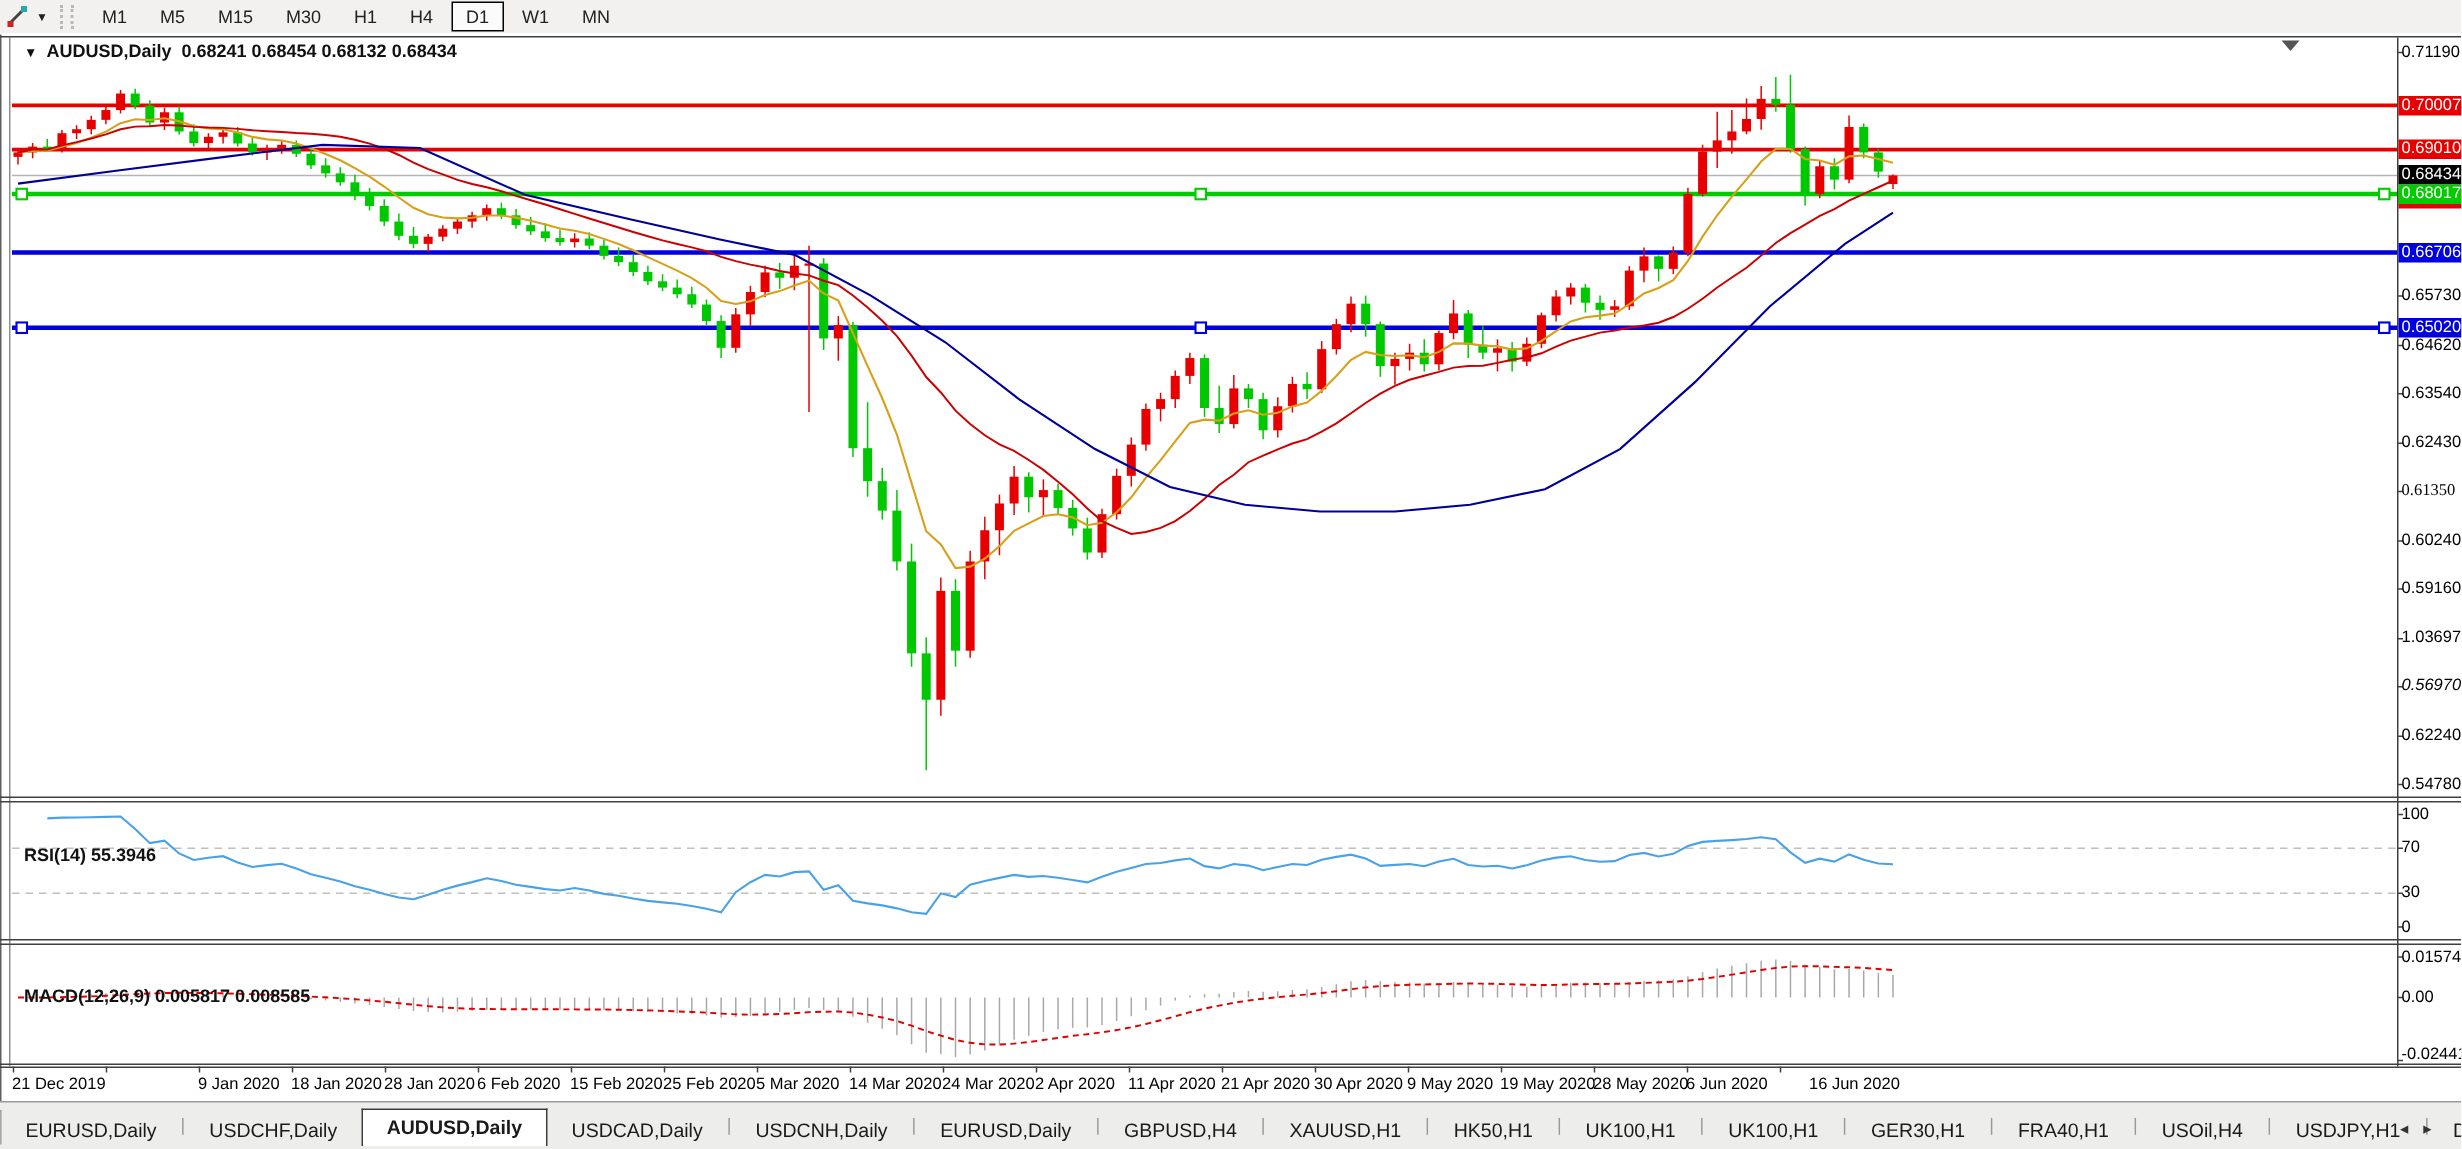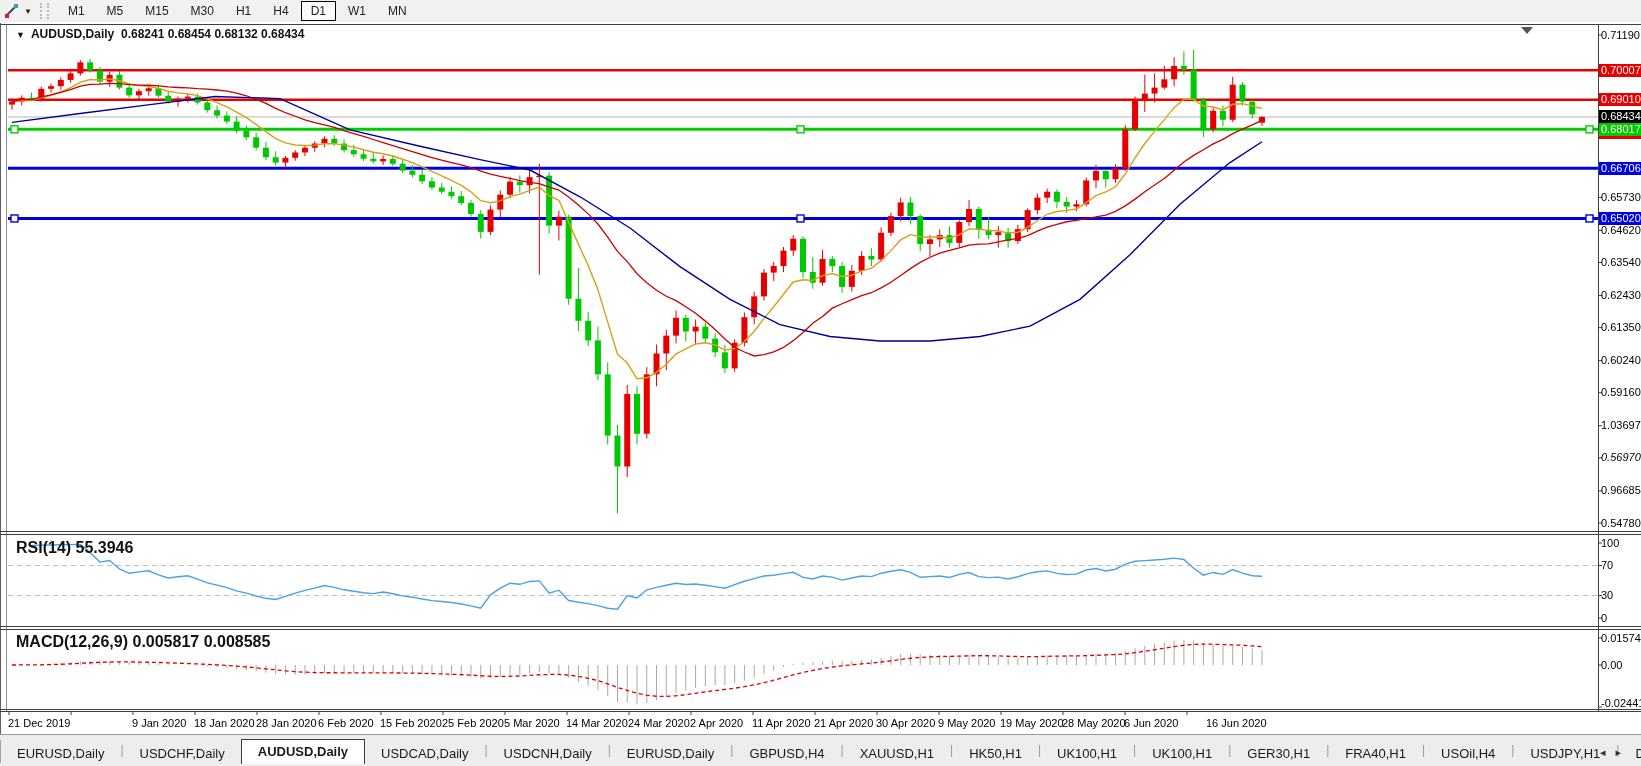--- a/index.html
+++ b/index.html
@@ -8,21 +8,21 @@
   .toolbar{position:absolute;left:0;top:0;width:1641px;height:22px;background:#f2f1f0;
            border-bottom:1px solid #9a9a9a;display:flex;align-items:center;}
   .tool-icon{width:20px;height:18px;margin-left:2px;display:flex;align-items:center;justify-content:center;}
   .caret{font-size:8px;color:#222;margin:0 4px 0 2px;}
   .grip{width:5px;height:16px;border-left:2px dotted #b9b9b9;border-right:2px dotted #b9b9b9;margin:0 8px 0 4px;}
   .tfbtn{font-size:12px;color:#222;padding:2px 9px;margin:0 1px;border:1px solid transparent;cursor:default;}
   .tfbtn.active{background:#fbfbfb;border:1px solid #000000;}
   
   .ohlc-header{position:absolute;left:16px;top:27px;font-size:12px;font-weight:bold;color:#111;white-space:nowrap;}
   .ohlc-header .tri{font-size:9px;margin-right:6px;}
-  .ind-label{position:absolute;font-size:16px;font-weight:bold;color:#111;white-space:nowrap;}
+  .ind-label{position:absolute;font-size:12px;font-weight:bold;color:#111;white-space:nowrap;margin-top:24px;}
   
   .axlabel{position:absolute;left:1601px;width:40px;font-size:11px;color:#000;white-space:nowrap;}
   .pricetag{position:absolute;left:1599px;width:42px;height:13px;font-size:11px;color:#fff;
             text-align:left;padding-left:2px;line-height:13px;white-space:nowrap;}
   .datelabel{position:absolute;top:717px;font-size:11px;color:#000;white-space:nowrap;}
   
   .tabbar{position:absolute;left:0;top:734px;width:1641px;height:32px;background:#ededec;
           border-top:1px solid #9a9a9a;display:flex;align-items:center;}
   .tab-stub{width:9px;height:22px;background:#d7d6d5;border-top:1px solid #a5a5a5;border-right:1px solid #a5a5a5;}
   .tab{height:21px;line-height:21px;padding:0 16px;font-size:13px;color:#1a1a1a;white-space:nowrap;cursor:default;}
@@ -523,26 +523,26 @@
   </div>
   <div class="ind-label" style="left:16px;top:539px;">RSI(14) 55.3946</div>
   <div class="ind-label" style="left:16px;top:633px;">MACD(12,26,9) 0.005817 0.008585</div>
 
   <div id="axis-labels">
       <div class="axlabel" style="top: 28.5px;">0.71190</div>
       <div class="axlabel" style="top: 190.869px;">0.65730</div>
       <div class="axlabel" style="top: 223.879px;">0.64620</div>
       <div class="axlabel" style="top: 255.996px;">0.63540</div>
       <div class="axlabel" style="top: 289.005px;">0.62430</div>
-      <div class="axlabel" style="top: 321.122px;">0.61350</div>
+      <div class="axlabel" style="top: 321.122px; font-family: Liberation Serif, serif;">0.61350</div>
       <div class="axlabel" style="top: 354.131px;">0.60240</div>
       <div class="axlabel" style="top: 386.248px;">0.59160</div>
       <div class="axlabel" style="top: 419.257px;">1.03697</div>
       <div class="axlabel" style="top: 451.374px; font-style: italic;">0.56970</div>
-      <div class="axlabel" style="top: 484.384px;">0.96685</div>
+      <div class="axlabel" style="top: 484.384px;">0.62240</div>
       <div class="axlabel" style="top: 516.501px;">0.54780</div>
       <div class="pricetag" style="background: rgb(232, 0, 0); top: 63.6801px; z-index: 2;">0.70007</div>
       <div class="pricetag" style="background: rgb(232, 0, 0); top: 93.3288px; z-index: 2;">0.69010</div>
       <div class="pricetag" style="background: rgb(0, 0, 0); top: 110.458px; z-index: 2;">0.68434</div>
       <div class="pricetag" style="background: rgb(232, 0, 0); top: 125.743px; z-index: 1;">0.67920</div>
       <div class="pricetag" style="background: rgb(0, 204, 0); top: 122.859px; z-index: 3;">0.68017</div>
       <div class="pricetag" style="background: rgb(0, 0, 224); top: 161.845px; z-index: 2;">0.66706</div>
       <div class="pricetag" style="background: rgb(0, 0, 224); top: 211.983px; z-index: 2;">0.65020</div>
       <div class="axlabel" style="top: 536.5px;">100</div>
       <div class="axlabel" style="top: 559px;">70</div>

